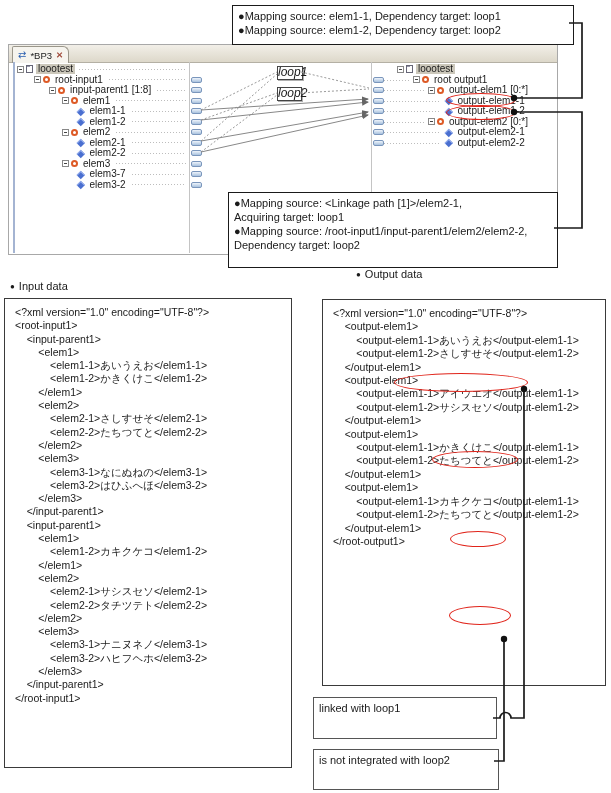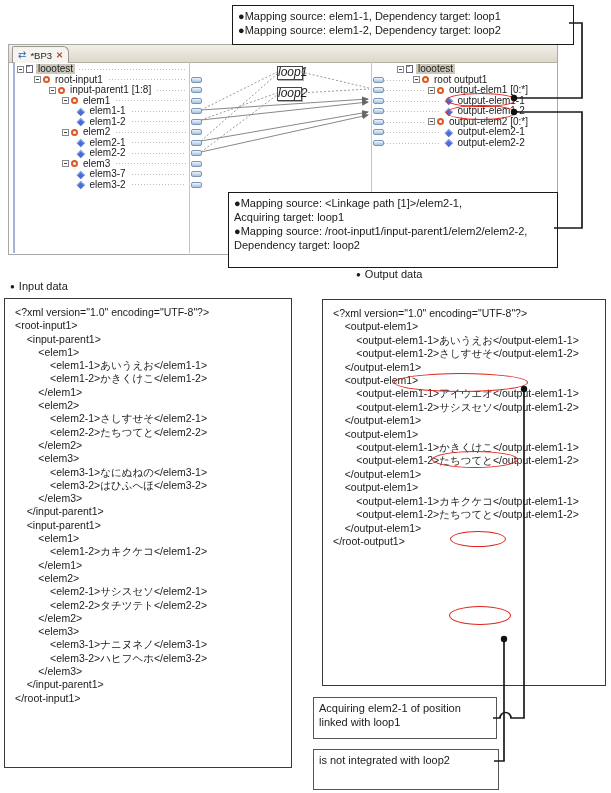--- a/index.html
+++ b/index.html
@@ -332,21 +332,20 @@
       <div class="code-line">    &lt;output-elem1&gt;</div>
       <div class="code-line"></div>
       <div class="code-line">        &lt;output-elem1-1&gt;カキクケコ&lt;/output-elem1-1&gt;</div>
       <div class="code-line">        &lt;output-elem1-2&gt;たちつてと&lt;/output-elem1-2&gt;</div>
       <div class="code-line">    &lt;/output-elem1&gt;</div>
       <div class="code-line">&lt;/root-output1&gt;</div>
     </div>
 </div>
 
 <div class="callout gray" id="callout-b1">
-    <div>Acquiring elem2-1 of position</div>
     <div>linked with loop1</div>
   </div>
 <div class="callout gray" id="callout-b2">
     <div>is not integrated with loop2</div>
   </div>
 
 <div class="redoval" id="ov1"></div>
 <div class="redoval" id="ov2"></div>
 <div class="redoval" id="ov3"></div>
 <div class="redoval" id="ov4"></div>

